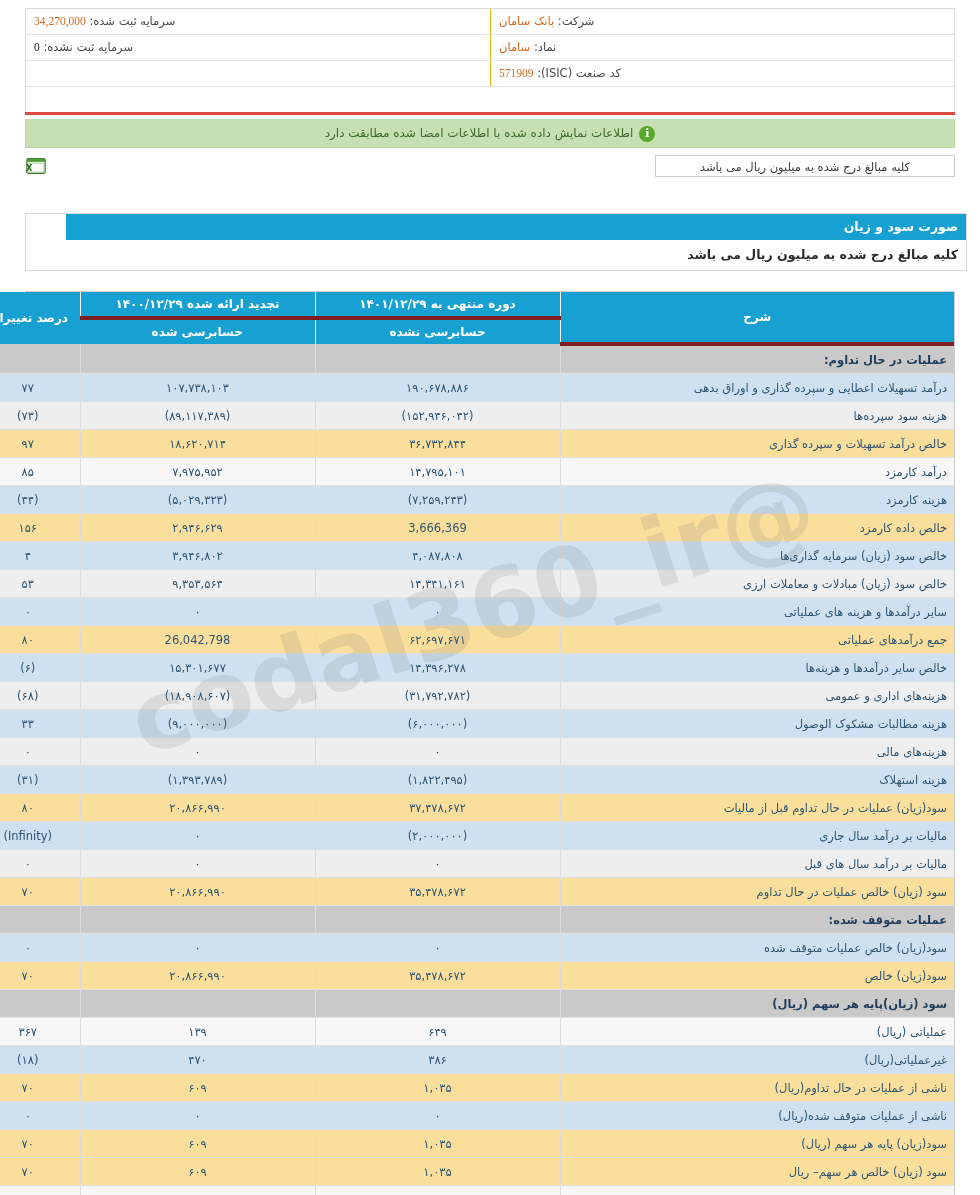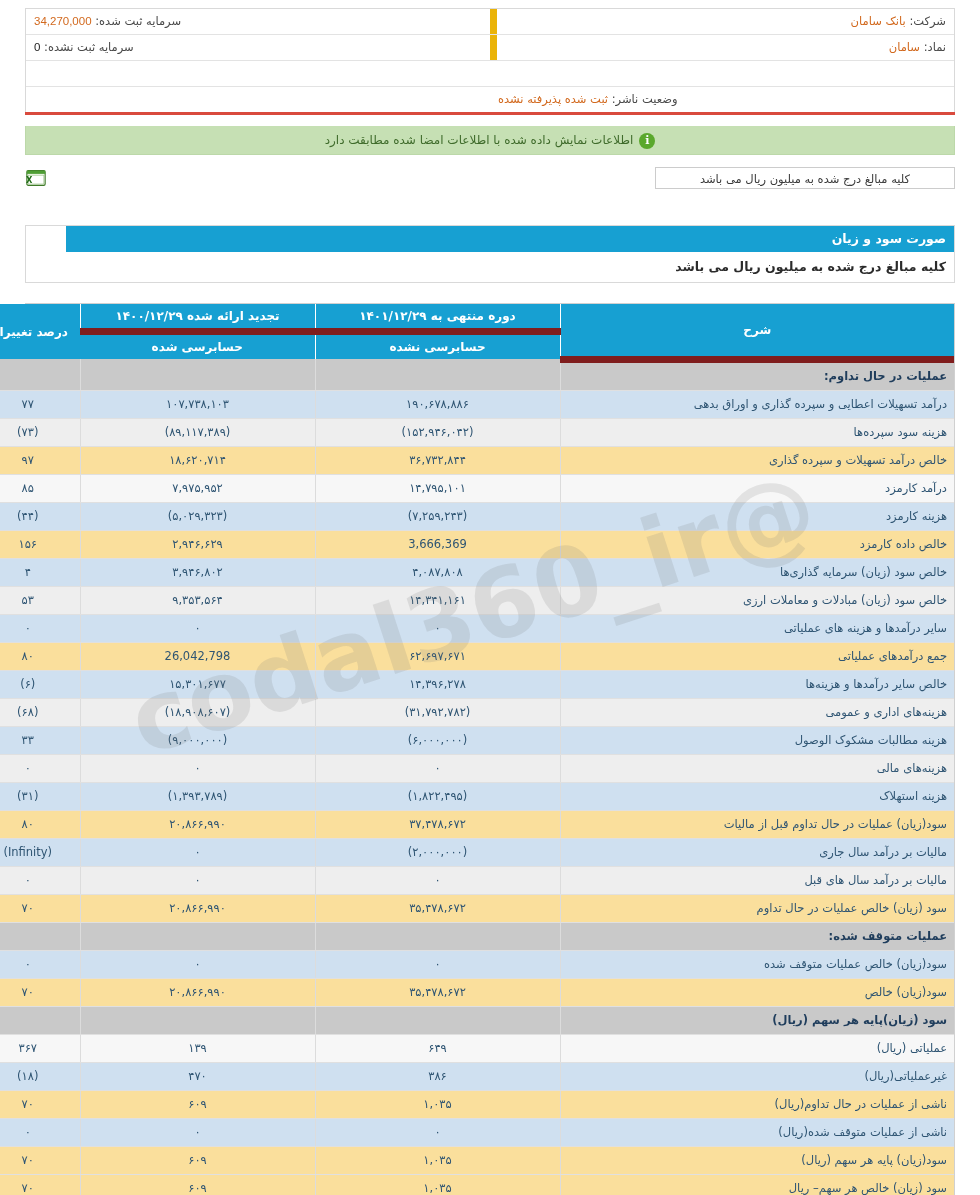--- a/index.html
+++ b/index.html
@@ -65,40 +65,40 @@
     height: 25px;
     line-height: 25px;
     padding: 0 8px;
     box-sizing: border-box;
     font-size: 11.5px;
     white-space: nowrap;
     overflow: hidden;
   }
   .info-cell.right {
     width: 50%;
-    text-align: right;
-    border-left: 7px solid #eab308;
+    text-align: left;
+    border-left: 1px solid #eab308;
   }
   .info-cell.left {
     width: 50%;
     text-align: left;
   }
   .lbl { color: #4a4a4a; }
   .val-orange { color: #d2691e; }
   .val-dark { color: #222222; }
-  .num-lat { font-family: Liberation Sans, sans-serif; direction: ltr; unicode-bidi: embed; display: inline-block;}
+  .num-lat { font-family: Liberation Serif, serif; direction: ltr; unicode-bidi: embed; display: inline-block;}
 
   .redline {
     margin: 0 25px;
     height: 3px;
     background: #d94a3d;
   }
 
   .notice {
-    margin: 11px 25px;
+    margin: 4px 25px;
     background: #c6e0b4;
     border: 1px solid #bcd8a9;
     border-top: none;
     height: 28px;
     line-height: 28px;
     text-align: center;
     color: #3f6b2b;
     font-size: 12px;
     position: relative;
   }
@@ -133,21 +133,21 @@
     font-size: 11.5px;
     color: #3b3b3b;
     background: #fff;
     box-sizing: border-box;
     min-width: 300px;
     text-align: center;
   }
 
   
   .sec-wrap {
-    margin: 35px 25px 0 25px;
+    margin: 35px 13px 0 25px;
     border: 1px solid #d9d9d9;
     padding-left: 40px;
   }
   .sec-title {
     background: #17a0d2;
     color: #ffffff;
     height: 26px;
     line-height: 26px;
     padding: 0 8px;
     font-size: 12.5px;
@@ -175,21 +175,21 @@
     border-collapse: collapse;
     table-layout: fixed;
     font-size: 11.5px;
   }
   table.fin th {
     background: #17a0d2;
     color: #ffffff;
     font-weight: bold;
     font-size: 12px;
     border-left: 1px solid #ffffff;
-    border-bottom: 7px solid #7f1d1d;
+    border-bottom: 4px solid #7f1d1d;
     padding: 5px 6px;
     vertical-align: middle;
   }
   table.fin th.no-bb { border-bottom: none; }
   table.fin th:last-child { border-left: none; }
   table.fin td {
     border-left: 1px solid #dcdcdc;
     border-bottom: 1px solid #e0e0e0;
     padding: 4px 7px;
     height: 19px;
@@ -242,27 +242,27 @@
         <span class="lbl">نماد:</span>
         <span class="val-orange">سامان</span>
       </div>
       <div class="info-cell left">
         <span class="lbl">سرمایه ثبت نشده:</span>
         <span class="val-dark num-lat">0</span>
       </div>
     </div>
 
     <div class="info-row">
+      <div class="info-cell right">
+        <span class="lbl">کد صنعت (ISIC):</span>
+        <span class="val-orange num-lat">571909</span>
+      </div>
     </div>
 
     <div class="info-row">
-      <div class="info-cell left">
-        <span class="lbl">وضعیت ناشر:</span>
-        <span class="val-orange">ثبت شده پذیرفته نشده</span>
-      </div>
     </div>
 
   </div>
 
   <div class="redline"></div>
 
   <div class="notice">
     <span class="ico">i</span><span>اطلاعات نمایش داده شده با اطلاعات امضا شده مطابقت دارد</span>
   </div>
 

